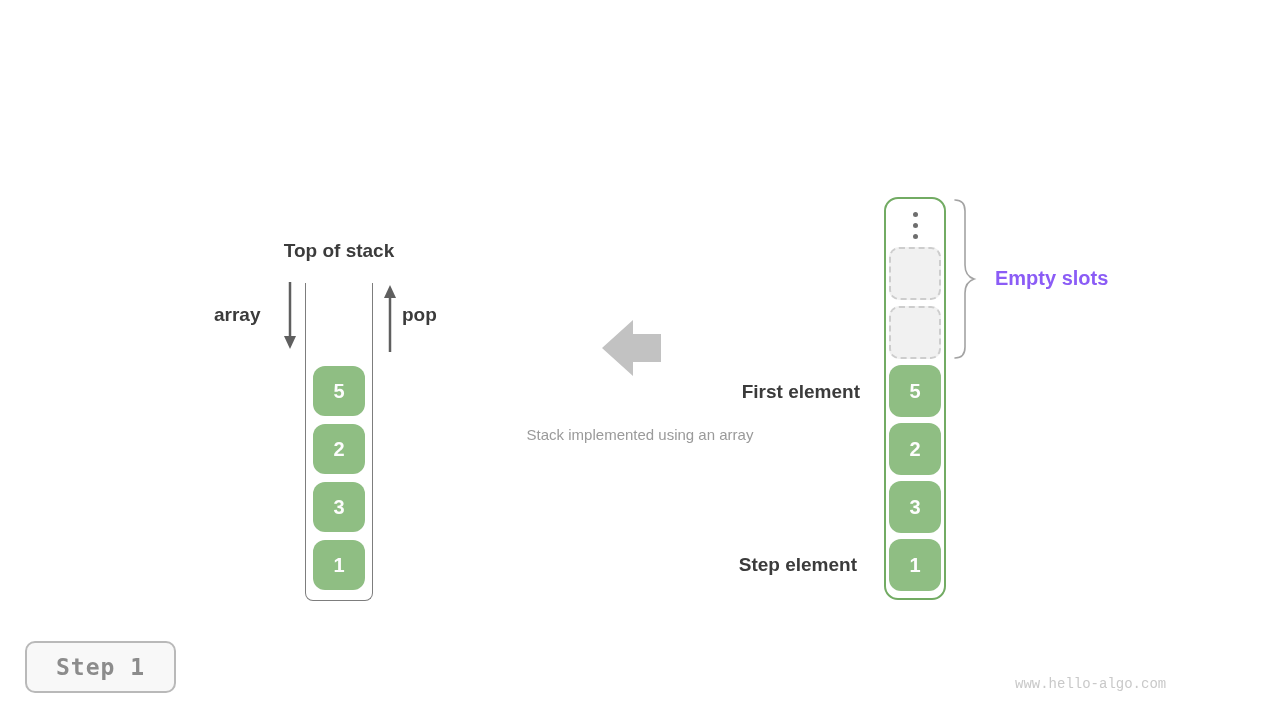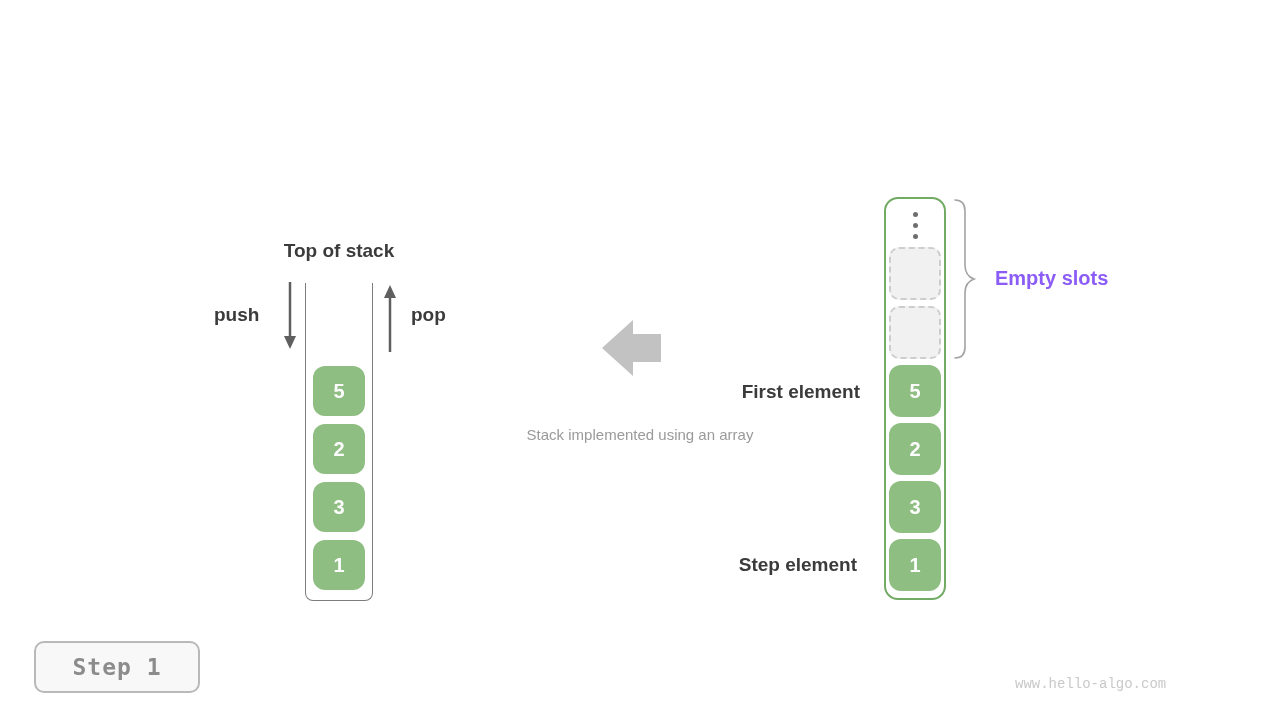--- a/index.html
+++ b/index.html
@@ -38,53 +38,53 @@
   .array-box .cell { height:52px; }
   .slot {
     width:52px; height:53px; box-sizing:border-box; flex:0 0 auto;
     background:#f1f1f1; border:2px dashed #cdcdcd; border-radius:10px;
   }
   .dots { height:32px; display:flex; flex-direction:column; justify-content:center; gap:6px; flex:0 0 auto; }
   .dots i { display:block; width:5px; height:5px; border-radius:50%; background:#6e6e6e; }
 
   
   .step-badge {
-    left:34px; top:641px; width:166px; height:52px; box-sizing:border-box;
+    left:25px; top:641px; width:151px; height:52px; box-sizing:border-box;
     background:#f8f8f8; border:2px solid #b9b9b9; border-radius:10px;
     display:flex; align-items:center; justify-content:center;
     font-family:"DejaVu Sans Mono", monospace; font-weight:bold;
     font-size:23px; color:#8c8c8c; letter-spacing:1px;
   }
 
   
   .watermark {
     left:1015px; top:676px; font-family:Liberation Mono, monospace;
     font-size:14px; color:#c9c9c9; font-weight:400;
   }
 </style>
 </head>
 <body>
 
 <div id="canvas">
 
   <div class="abs dark-label" style="left:239px; top:240px; width:200px; text-align:center;">Top of stack</div>
 
-  <div class="abs dark-label" style="left:214px; top:304px;">push</div>
+  <div class="abs dark-label" style="left:214px; top:304px;">array</div>
 
   <svg class="abs" style="left:280px; top:281px;" width="20" height="70" viewBox="0 0 20 70">
     <line x1="10" y1="1" x2="10" y2="57" stroke="#5f5f5f" stroke-width="2.5"></line>
     <polygon points="4,55 16,55 10,68" fill="#5f5f5f"></polygon>
   </svg>
 
   <svg class="abs" style="left:380px; top:283px;" width="20" height="70" viewBox="0 0 20 70">
     <line x1="10" y1="69" x2="10" y2="13" stroke="#5f5f5f" stroke-width="2.5"></line>
     <polygon points="4,15 16,15 10,2" fill="#5f5f5f"></polygon>
   </svg>
 
-  <div class="abs dark-label" style="left:411px; top:304px;">pop</div>
+  <div class="abs dark-label" style="left:402px; top:304px;">pop</div>
 
   <div class="abs stack-box">
     <div class="cell">5</div>
     <div class="cell">2</div>
     <div class="cell">3</div>
     <div class="cell">1</div>
   </div>
 
 
   <svg class="abs" style="left:602px; top:318px;" width="60" height="60" viewBox="0 0 60 60">

